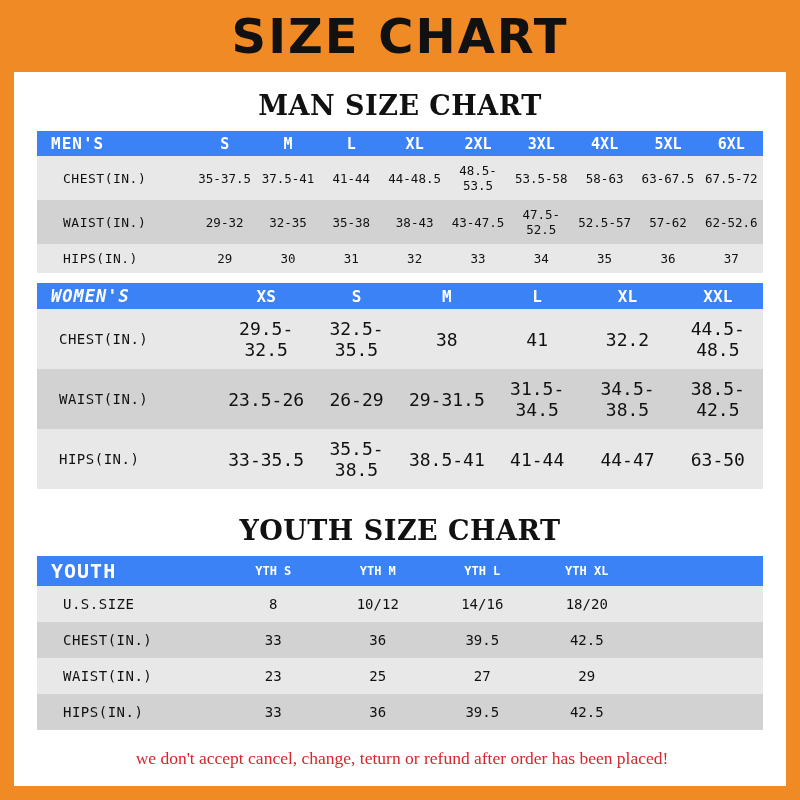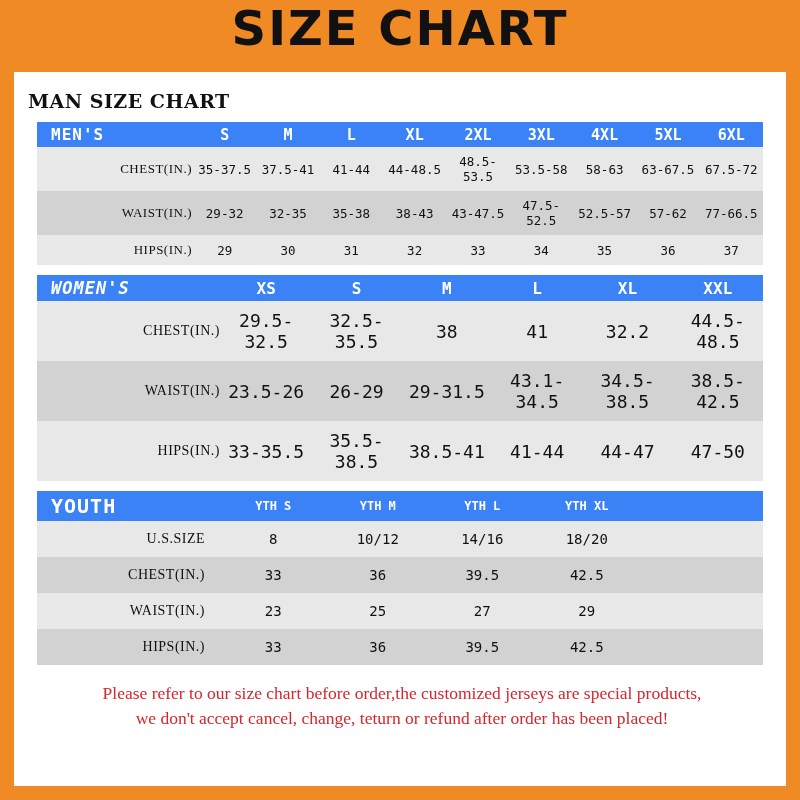--- a/index.html
+++ b/index.html
@@ -19,39 +19,39 @@
     height: 800px;
     background: #ffffff;
     box-sizing: border-box;
     border-left: 14px solid #f08a24;
     border-right: 14px solid #f08a24;
   }
   .top-banner {
     height: 72px;
     background: #f08a24;
     display: flex;
-    align-items: flex-start;
+    align-items: center;
     justify-content: center;
     margin: 0 -14px;
   }
   .top-banner .title {
     font-family: "DejaVu Sans", sans-serif;
     font-weight: bold;
     font-size: 48px;
     letter-spacing: 2px;
     color: #111111;
   }
   .content {
     padding: 0 14px;
   }
   .section-title {
-    text-align: left;
+    text-align: center;
     font-family: "DejaVu Serif", serif;
     font-weight: bold;
-    font-size: 19px;
+    font-size: 27px;
     color: #111111;
     letter-spacing: 0.5px;
   }
   .t-man { margin-top: 18px; }
   .t-women { margin-top: 22px; }
   .t-youth { margin-top: 26px; }
 
   table {
     border-collapse: collapse;
     width: 726px;
@@ -74,25 +74,24 @@
     letter-spacing: 1px;
   }
   tbody td {
     font-family: "DejaVu Sans Mono", monospace;
     font-size: 12.5px;
     color: #111111;
     text-align: center;
     padding: 7px 1px;
   }
   tbody td.rowlabel {
-    text-align: right;
+    text-align: left;
     padding-left: 26px;
     font-size: 13px;
     letter-spacing: 0.5px;
-    font-family: Liberation Serif, serif;
   }
   tbody tr.odd td { background: #e8e8e8; }
   tbody tr.even td { background: #d2d2d2; }
 
   .women thead th { font-size: 16px; }
   .women tbody td { font-size: 18px; padding: 9px 1px; }
   .women tbody td.rowlabel { font-size: 14px; padding-left: 22px; }
   .women thead th.rowlabel { font-size: 17px; font-style: italic; }
 
   .youth thead th { font-size: 12px; }
@@ -162,21 +161,21 @@
         <tr class="even">
           <td class="rowlabel">WAIST(IN.)</td>
           <td>29-32</td>
           <td>32-35</td>
           <td>35-38</td>
           <td>38-43</td>
           <td>43-47.5</td>
           <td>47.5-52.5</td>
           <td>52.5-57</td>
           <td>57-62</td>
-          <td>77-66.5</td>
+          <td>62-52.6</td>
         </tr>
         <tr class="odd">
           <td class="rowlabel">HIPS(IN.)</td>
           <td>29</td>
           <td>30</td>
           <td>31</td>
           <td>32</td>
           <td>33</td>
           <td>34</td>
           <td>35</td>
@@ -206,36 +205,37 @@
           <td>38</td>
           <td>41</td>
           <td>32.2</td>
           <td>44.5-48.5</td>
         </tr>
         <tr class="even">
           <td class="rowlabel">WAIST(IN.)</td>
           <td>23.5-26</td>
           <td>26-29</td>
           <td>29-31.5</td>
-          <td>43.1-34.5</td>
+          <td>31.5-34.5</td>
           <td>34.5-38.5</td>
           <td>38.5-42.5</td>
         </tr>
         <tr class="odd">
           <td class="rowlabel">HIPS(IN.)</td>
           <td>33-35.5</td>
           <td>35.5-38.5</td>
           <td>38.5-41</td>
           <td>41-44</td>
           <td>44-47</td>
-          <td>47-50</td>
+          <td>63-50</td>
         </tr>
       </tbody>
     </table>
 
+    <div class="section-title t-youth">YOUTH SIZE CHART</div>
     <table class="youth">
       <thead>
         <tr>
           <th class="rowlabel" style="width:168px">YOUTH</th>
           <th>YTH S</th>
           <th>YTH M</th>
           <th>YTH L</th>
           <th>YTH XL</th>
           <th style="width:120px"></th>
         </tr>
@@ -270,20 +270,19 @@
           <td>33</td>
           <td>36</td>
           <td>39.5</td>
           <td>42.5</td>
           <td></td>
         </tr>
       </tbody>
     </table>
 
     <div class="note">
-      <span class="line">Please refer to our size chart before order,the customized jerseys are special products,</span>
       <span class="line">we don't accept cancel, change, teturn or refund after order has been placed!</span>
     </div>
 
   </div>
 
   <div class="bottom-bar"></div>
 </div>
 
 </body></html>

